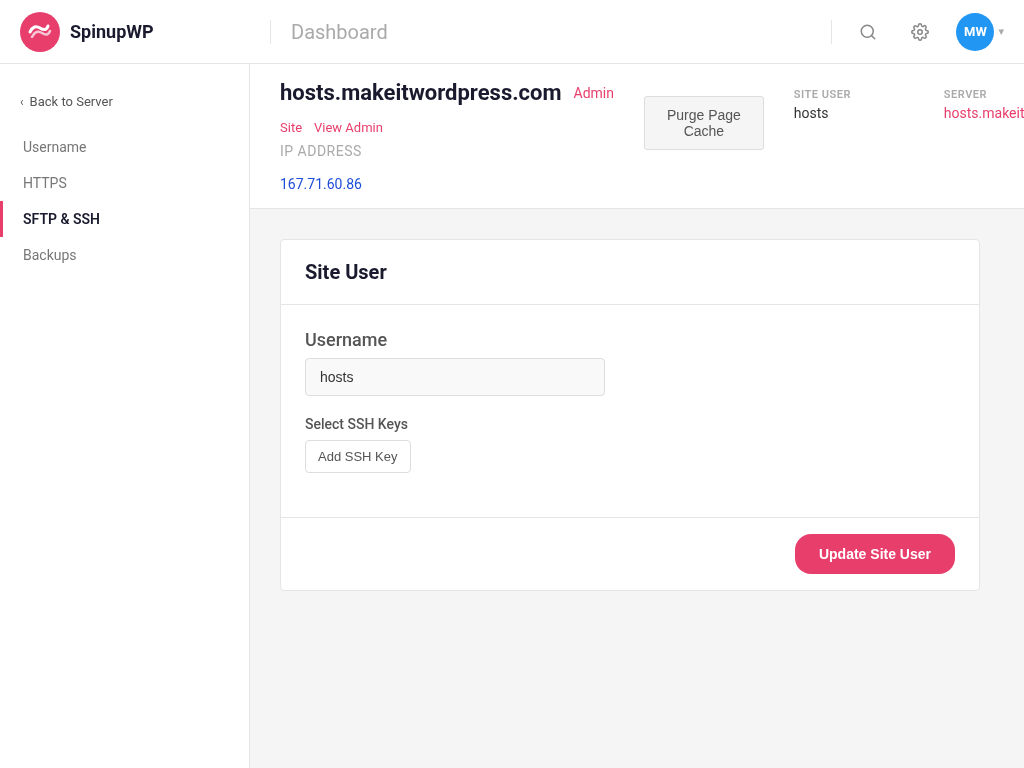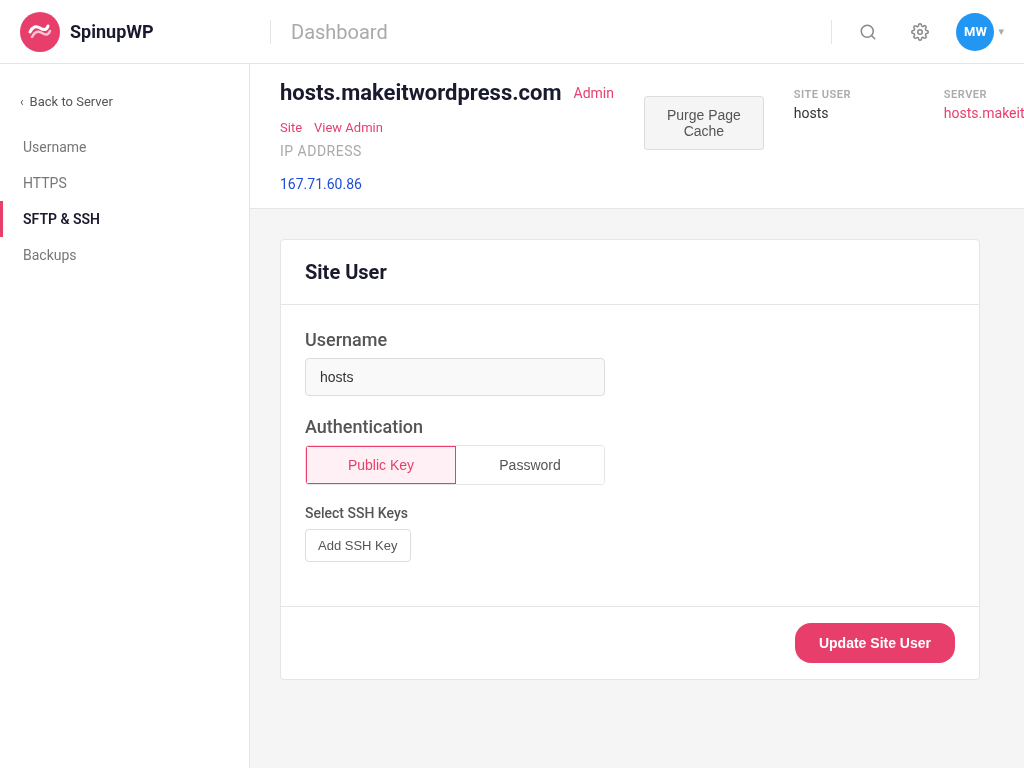--- a/index.html
+++ b/index.html
@@ -420,27 +420,20 @@
         <div class="card-header">
           <h2 class="card-title">Site User</h2>
         </div>
         <div class="card-body">
 
           <div class="form-group">
             <label class="form-label">Username</label>
             <input class="form-input" type="text" value="hosts" style="">
           </div>
 
-          <div class="form-group">
-            <label class="form-label">Authentication</label>
-            <div class="auth-toggle">
-              <button class="toggle-btn active">Public Key</button>
-              <button class="toggle-btn">Password</button>
-            </div>
-          </div>
 
           <div class="form-group">
             <div class="select-ssh-label">Select SSH Keys</div>
             <button class="add-ssh-btn">Add SSH Key</button>
           </div>
 
         </div>
         <div class="card-footer">
           <button class="update-btn">Update Site User</button>
         </div>

